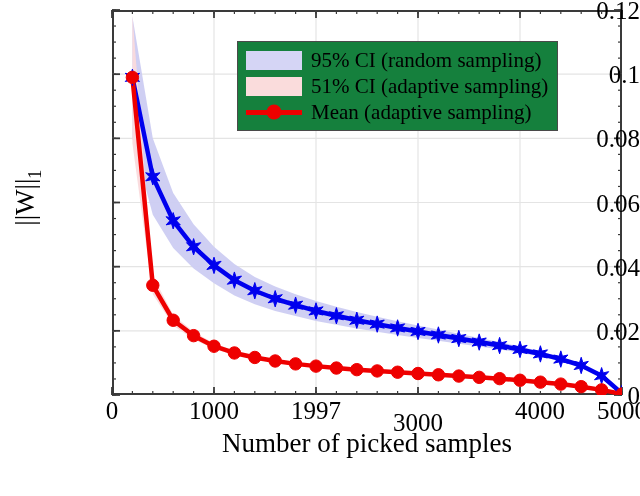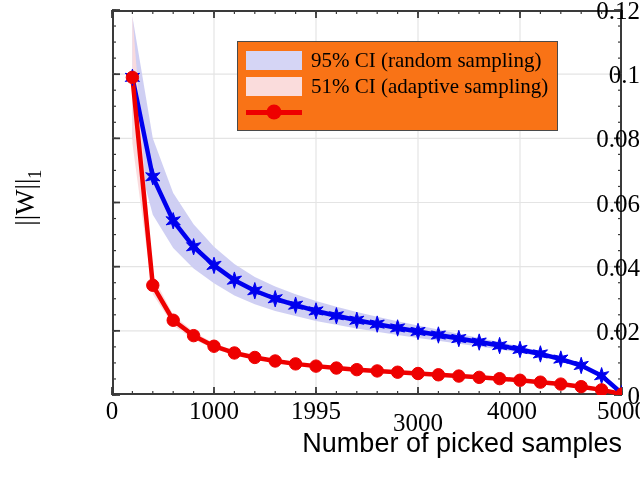--- a/index.html
+++ b/index.html
@@ -13,30 +13,30 @@
 
   
   .ytick-label{position:absolute;right:0;width:100px;text-align:right;
                font-size:25px;color:#000;line-height:1;transform:translateY(-50%);
                font-family:"Liberation Serif",serif;}
   .xtick-label{position:absolute;top:398px;width:140px;text-align:center;
                font-size:25px;color:#000;line-height:1;transform:translateX(-70px);
                font-family:"Liberation Serif",serif;}
 
   
-  #xlabel{position:absolute;left:112px;top:428px;width:510px;text-align:right;
-          font-size:27px;color:#000;font-family:Liberation Sans, sans-serif;}
+  #xlabel{position:absolute;left:112px;top:428px;width:510px;text-align:center;
+          font-size:27px;color:#000;font-family:Liberation Serif, serif;}
   #ylabel{position:absolute;left:-62px;top:180px;width:180px;text-align:center;
           font-size:27px;color:#000;transform:rotate(-90deg);
           font-family:"Liberation Serif",serif;white-space:nowrap;}
   #ylabel .sub{font-size:18px;vertical-align:sub;}
 
   
   #legend{position:absolute;left:237px;top:41px;
-          border:1.5px solid #4a4a4a;background:#f97316;
+          border:1.5px solid #4a4a4a;background:#15803d;
           padding:5px 9px 5px 6px;box-sizing:border-box;}
   .legend-row{display:flex;align-items:center;height:26px;}
   .legend-key{width:60px;height:20px;position:relative;flex:0 0 60px;margin-right:7px;}
   .legend-patch{position:absolute;left:2px;top:1px;width:56px;height:19px;}
   .legend-line{position:absolute;left:2px;top:8px;width:56px;height:5px;}
   .legend-mark{position:absolute;left:50%;top:50%;transform:translate(-50%,-50%);}
   .legend-text{font-size:21px;color:#000;white-space:nowrap;line-height:1;
                font-family:"Liberation Serif",serif;}
 
   
@@ -267,23 +267,23 @@
       <div class="ytick-label" style="top: 330.833px;">0.02</div>
       <div class="ytick-label" style="top: 267px;">0.04</div>
       <div class="ytick-label" style="top: 202.5px;">0.06</div>
       <div class="ytick-label" style="top: 138.333px;">0.08</div>
       <div class="ytick-label" style="top: 74.1667px;">0.1</div>
       <div class="ytick-label" style="top: 10px;">0.12</div>
     </div>
   <div id="xtick-labels">
       <div class="xtick-label" style="left: 112px;">0</div>
       <div class="xtick-label" style="left: 214px;">1000</div>
-      <div class="xtick-label" style="left: 316px;">1995</div>
+      <div class="xtick-label" style="left: 316px;">1997</div>
       <div class="xtick-label" style="left: 418px; margin-top: 12px;">3000</div>
-      <div class="xtick-label" style="left: 512px;">4000</div>
+      <div class="xtick-label" style="left: 540px;">4000</div>
       <div class="xtick-label" style="left: 622px;">5000</div>
     </div>
 
   <div id="xlabel">Number of picked samples</div>
   <div id="ylabel"><span>||W||</span><span class="sub">1</span></div>
 
   <div id="legend">
       <div class="legend-row">
         <div class="legend-key">
           <div class="legend-patch" style="background: rgb(213, 213, 245);"></div>
@@ -296,17 +296,18 @@
         </div>
         <div class="legend-text">51% CI (adaptive sampling)</div>
       </div>
       <div class="legend-row">
         <div class="legend-key">
           <div class="legend-line" style="background: rgb(238, 0, 0);"></div>
           <svg class="legend-mark" width="26" height="26" viewBox="0 0 26 26">
             <circle cx="13" cy="13" r="7.5" fill="#ee0000"></circle>
           </svg>
         </div>
+        <div class="legend-text">Mean (adaptive sampling)</div>
       </div>
     </div>
 
   <div id="caption"></div>
 </div>
 
 </body></html>

